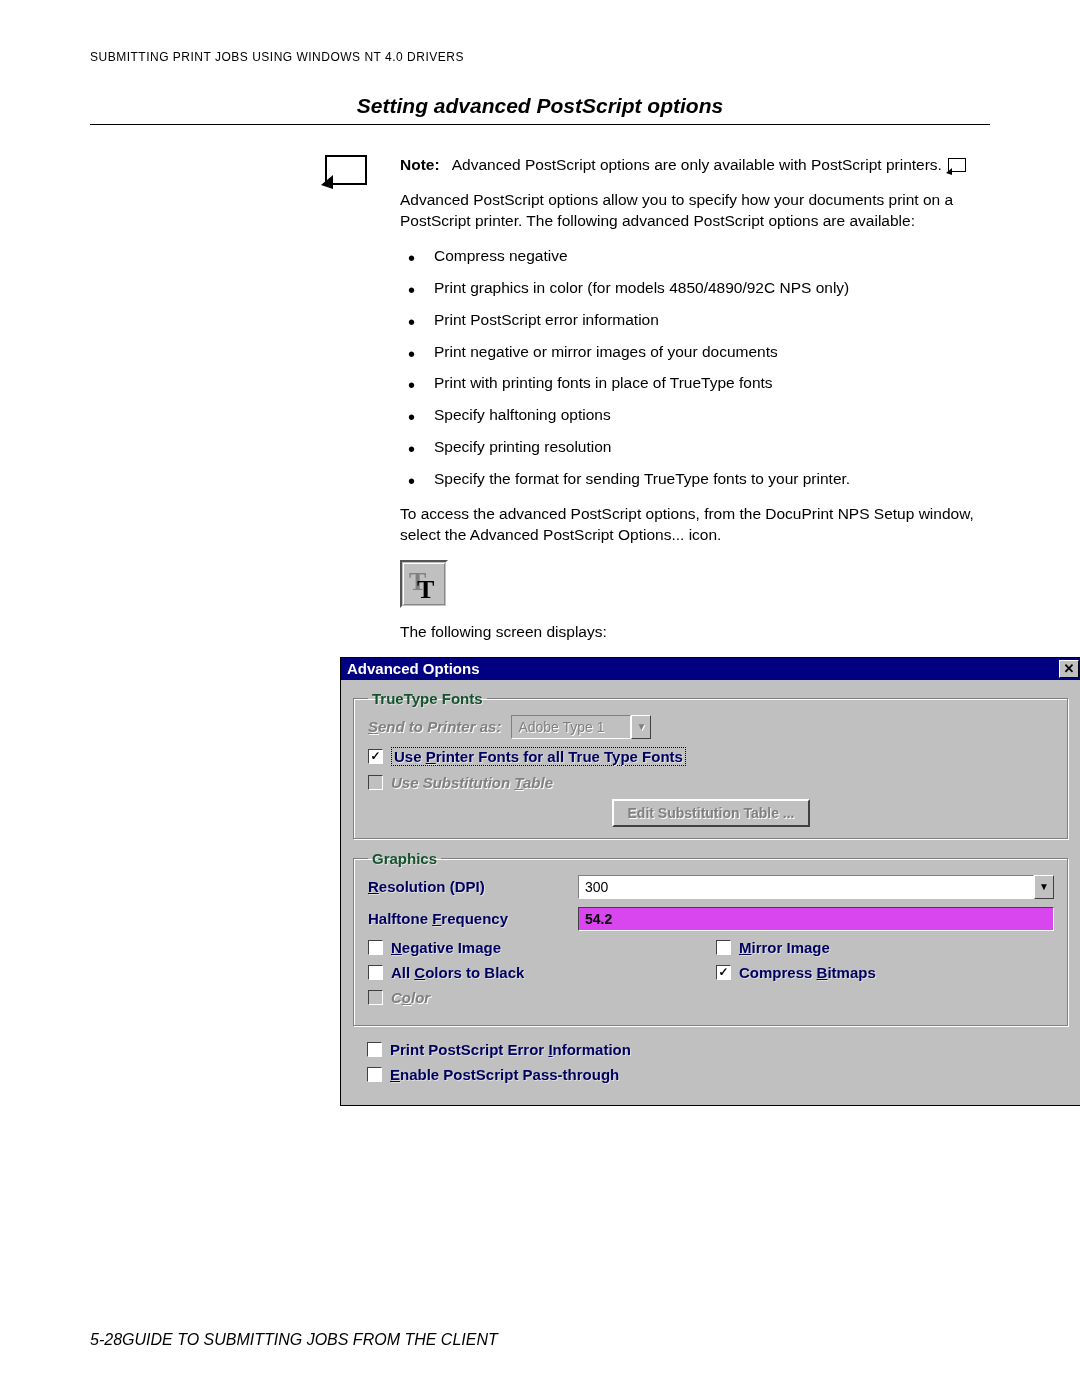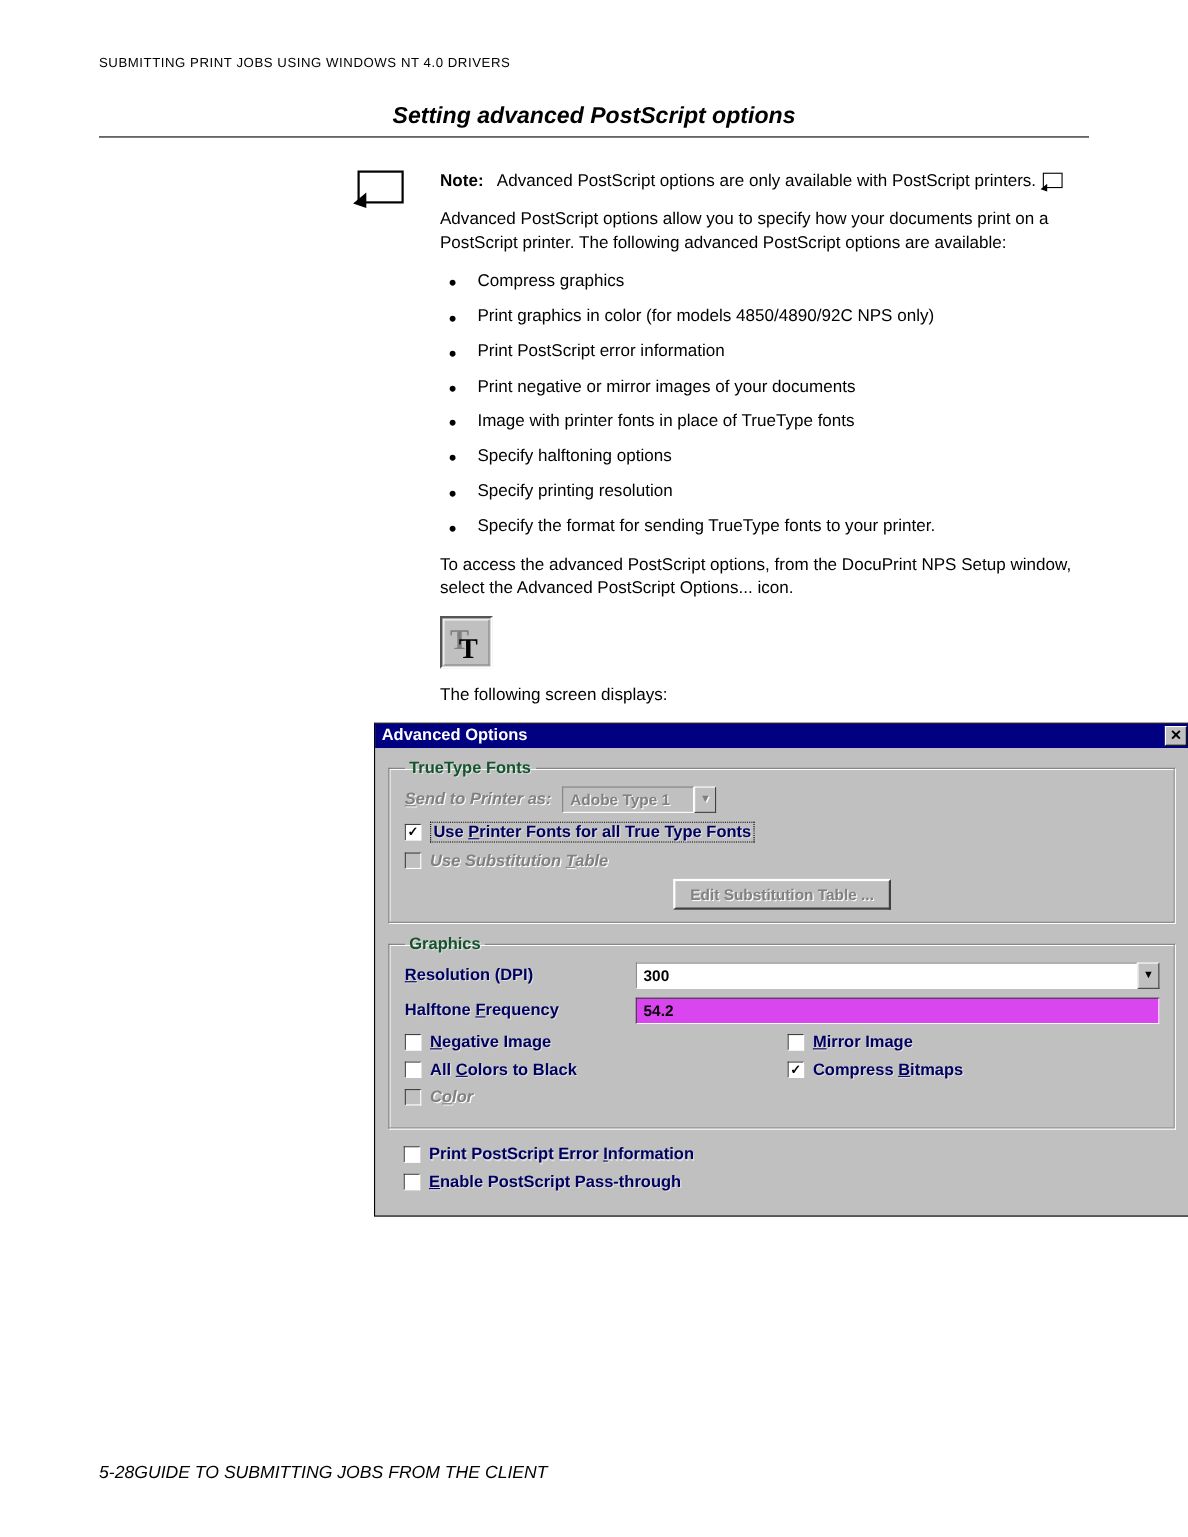--- a/index.html
+++ b/index.html
@@ -248,21 +248,21 @@
     display: flex;
     height: 24px;
   }
   .combo-field {
     border-top: 1px solid #808080;
     border-left: 1px solid #808080;
     border-right: 1px solid #fff;
     border-bottom: 1px solid #fff;
     background: #fff;
     padding: 2px 6px;
-    font-weight: bold;
+    font-weight: normal;
     font-size: 14px;
     min-width: 120px;
     display: flex;
     align-items: center;
   }
   .combo-field.disabled {
     background: #c0c0c0;
     color: #808080;
     text-shadow: 1px 1px 0 #fff;
   }
@@ -382,25 +382,25 @@
     <div class="body-col">
       <p>
         <b>Note:</b>&nbsp;&nbsp;
         <span>Advanced PostScript options are only available with PostScript printers.</span>
         <span class="inline-box"></span>
       </p>
 
       <p>Advanced PostScript options allow you to specify how your documents print on a PostScript printer.  The following advanced PostScript options are available:</p>
 
       <ul class="bullet-list">
-        <li>Compress graphics</li>
+        <li>Compress negative</li>
         <li>Print graphics in color (for models 4850/4890/92C NPS only)</li>
         <li>Print PostScript error information</li>
         <li>Print negative or mirror images of your documents</li>
-        <li>Image with printer fonts in place of TrueType fonts</li>
+        <li>Print with printing fonts in place of TrueType fonts</li>
         <li>Specify halftoning options</li>
         <li>Specify printing resolution</li>
         <li>Specify the format for sending TrueType fonts to your printer.</li>
       </ul>
 
       <p>To access the advanced PostScript options, from the DocuPrint NPS Setup window, select the Advanced PostScript Options... icon.</p>
 
       <div class="tt-icon">
         <div class="tt-icon-inner">
           <span class="tt-gray">T</span>

